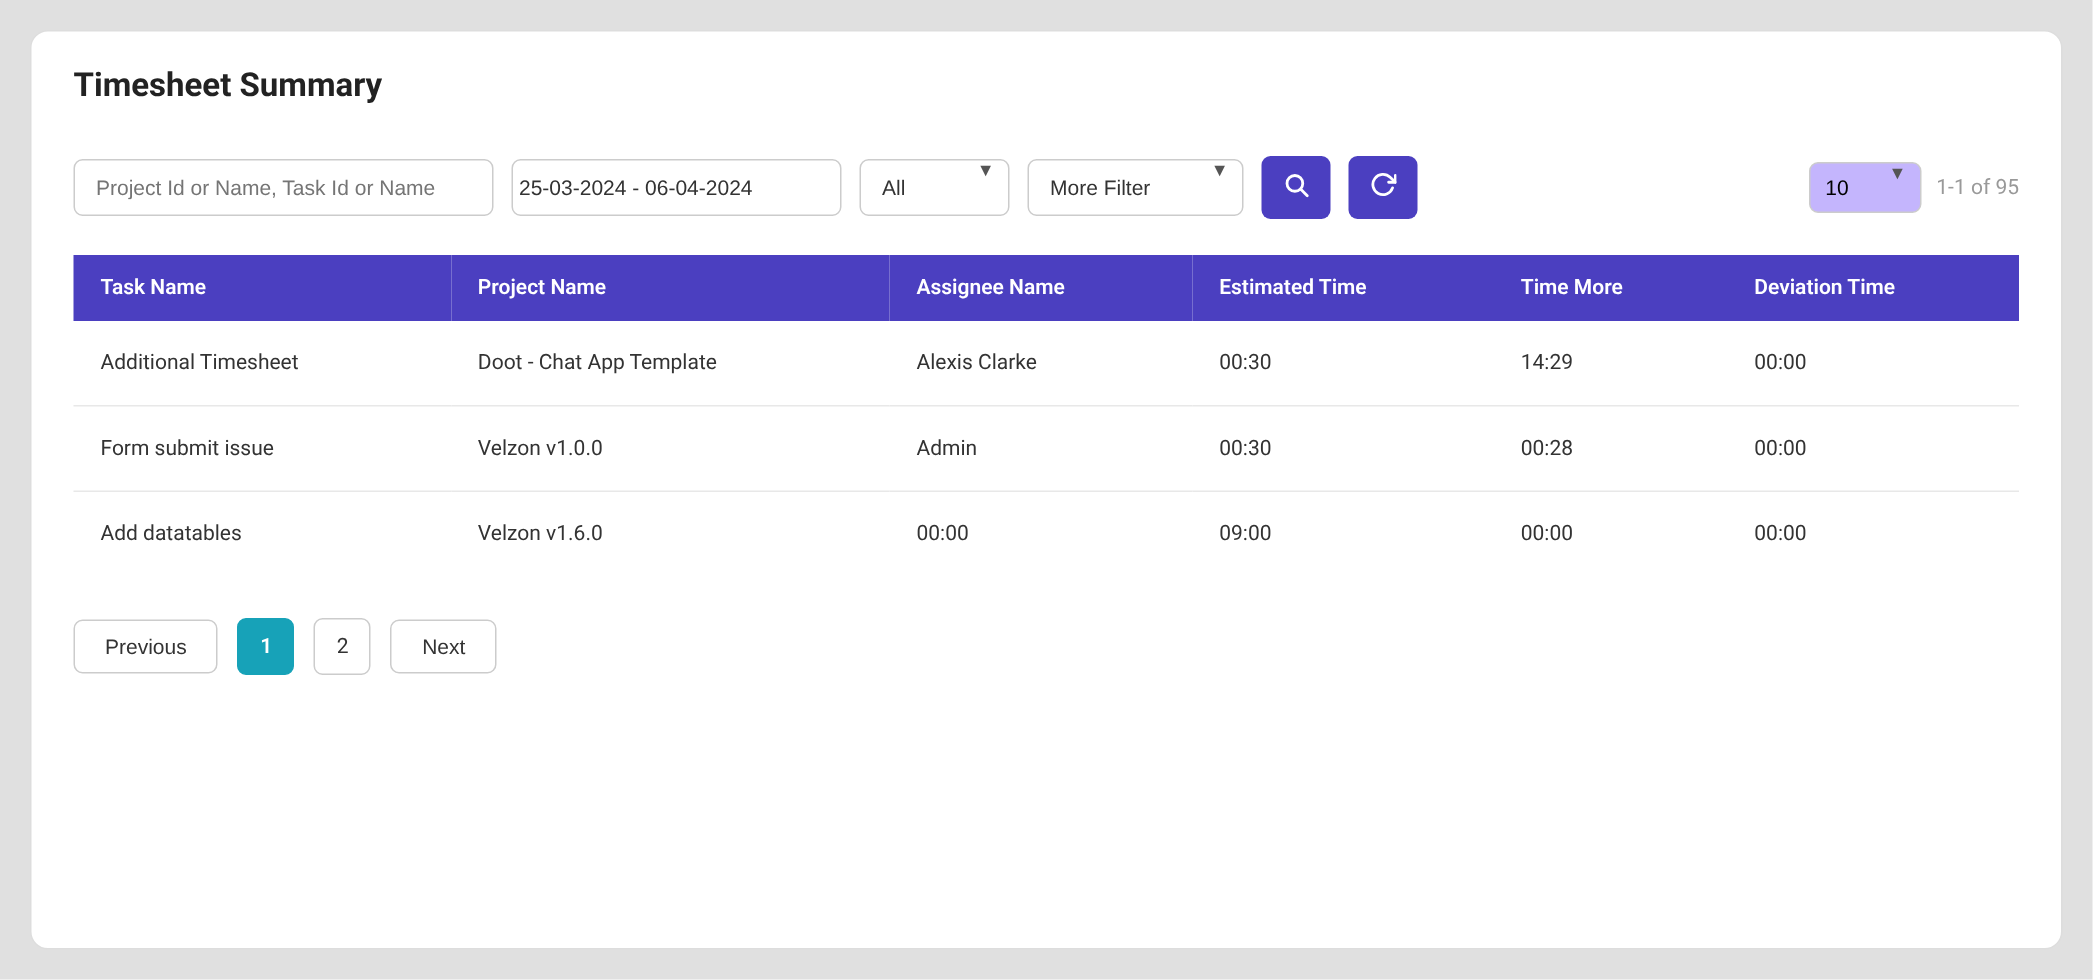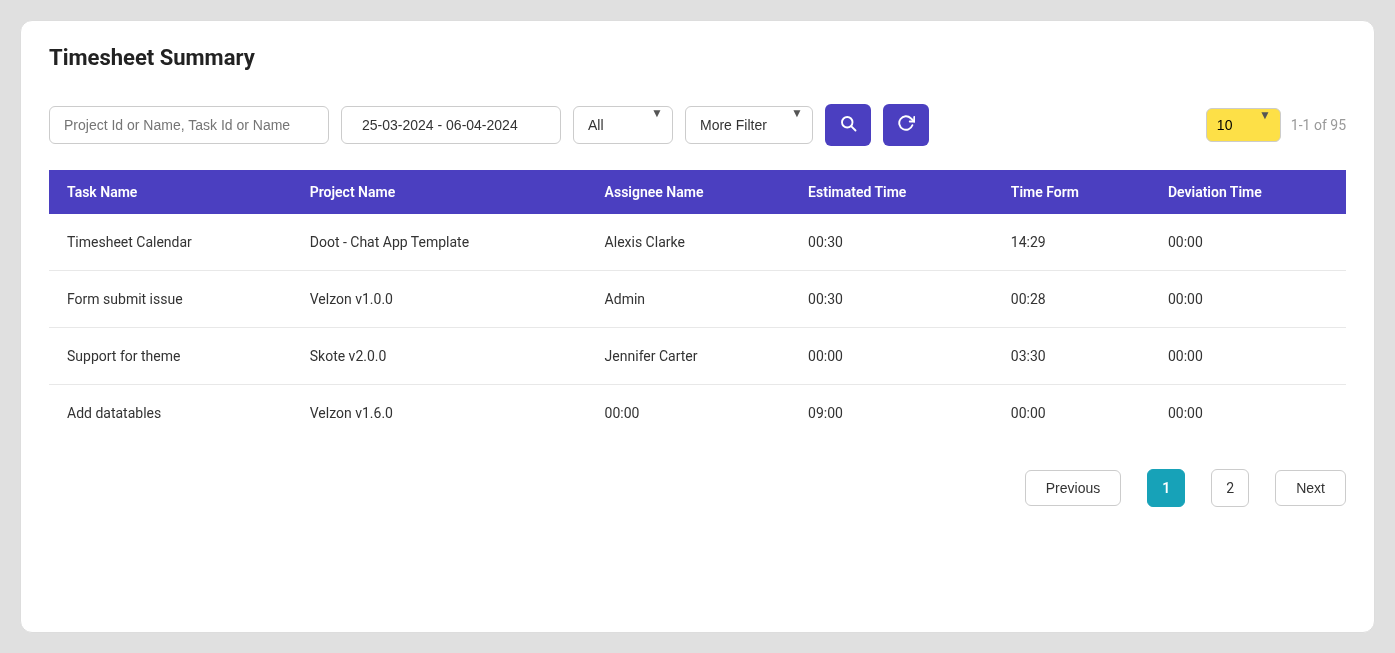--- a/index.html
+++ b/index.html
@@ -37,21 +37,21 @@
       border-radius: 6px;
       padding: 10px 14px;
       font-size: 14px;
       color: #555;
       width: 280px;
       outline: none;
     }
     .date-input {
       border: 1px solid #ccc;
       border-radius: 6px;
-      padding: 10px 20px;
+      padding: 10px 4px;
       font-size: 14px;
       color: #333;
       width: 220px;
       outline: none;
     }
     .select-wrapper {
       position: relative;
       display: inline-flex;
       align-items: flex-start;
     }
@@ -60,21 +60,21 @@
       border-radius: 6px;
       padding: 10px 36px 10px 14px;
       font-size: 14px;
       color: #333;
       appearance: none;
       background: #fff;
       cursor: pointer;
       outline: none;
     }
     .select-box.all-select { width: 100px; }
-    .select-box.filter-select { width: 128px; }
+    .select-box.filter-select { width: 144px; }
     .select-chevron {
       position: absolute;
       right: 10px;
       pointer-events: none;
       color: #555;
       font-size: 12px;
     }
     .btn-search {
       background: #4b3fc0;
       border: none;
@@ -106,21 +106,21 @@
       display: flex;
       align-items: center;
       gap: 10px;
     }
     .per-page-select {
       border: 1px solid #ccc;
       border-radius: 6px;
       padding: 8px 28px 8px 10px;
       font-size: 14px;
       appearance: none;
-      background: #fde047;
+      background: #c4b5fd;
       cursor: pointer;
       outline: none;
       width: 75px;
     }
     .total-count {
       font-size: 14px;
       color: #999;
       white-space: nowrap;
     }
     table {
@@ -143,23 +143,22 @@
     tbody tr:last-child {
       border-bottom: none;
     }
     tbody td {
       padding: 20px 18px;
       font-size: 14px;
       color: #333;
     }
     .pagination {
       display: flex;
-      justify-content: flex-end;
-      align-items: center;
-      gap: 26px;
+      align-items: center;
+      gap: 13px;
       margin-top: 28px;
     }
     .btn-prev, .btn-next {
       border: 1px solid #ccc;
       background: #fff;
       border-radius: 6px;
       padding: 9px 20px;
       font-size: 14px;
       cursor: pointer;
       color: #333;
@@ -243,47 +242,39 @@
     </div>
   </div>
 
   <table>
     <thead>
       <tr>
         <th>Task Name</th>
         <th>Project Name</th>
         <th>Assignee Name</th>
         <th>Estimated Time</th>
-        <th>Time Form</th>
+        <th>Time More</th>
         <th>Deviation Time</th>
       </tr>
     </thead>
     <tbody>
       <tr>
-        <td>Timesheet Calendar</td>
+        <td>Additional Timesheet</td>
         <td>Doot - Chat App Template</td>
         <td>Alexis Clarke</td>
         <td>00:30</td>
         <td>14:29</td>
         <td>00:00</td>
       </tr>
       <tr>
         <td>Form submit issue</td>
         <td>Velzon v1.0.0</td>
         <td>Admin</td>
         <td>00:30</td>
         <td>00:28</td>
-        <td>00:00</td>
-      </tr>
-      <tr>
-        <td>Support for theme</td>
-        <td>Skote v2.0.0</td>
-        <td>Jennifer Carter</td>
-        <td>00:00</td>
-        <td>03:30</td>
         <td>00:00</td>
       </tr>
       <tr>
         <td>Add datatables</td>
         <td>Velzon v1.6.0</td>
         <td>00:00</td>
         <td>09:00</td>
         <td>00:00</td>
         <td>00:00</td>
       </tr>

